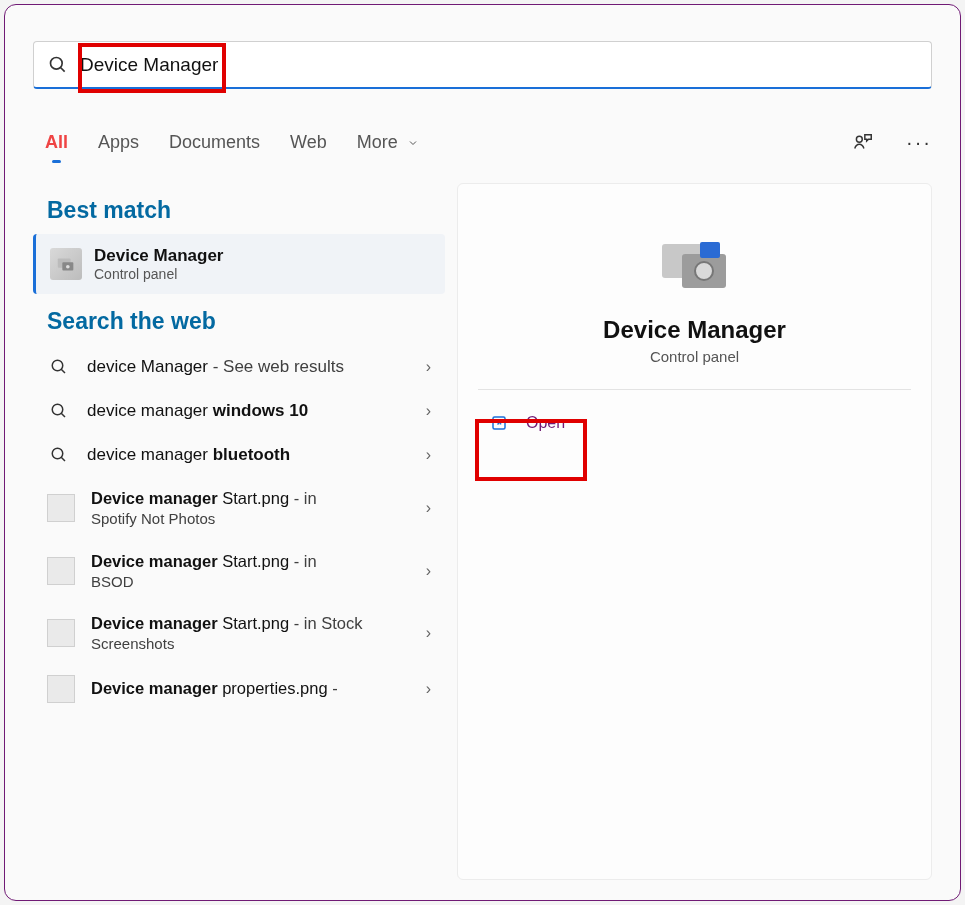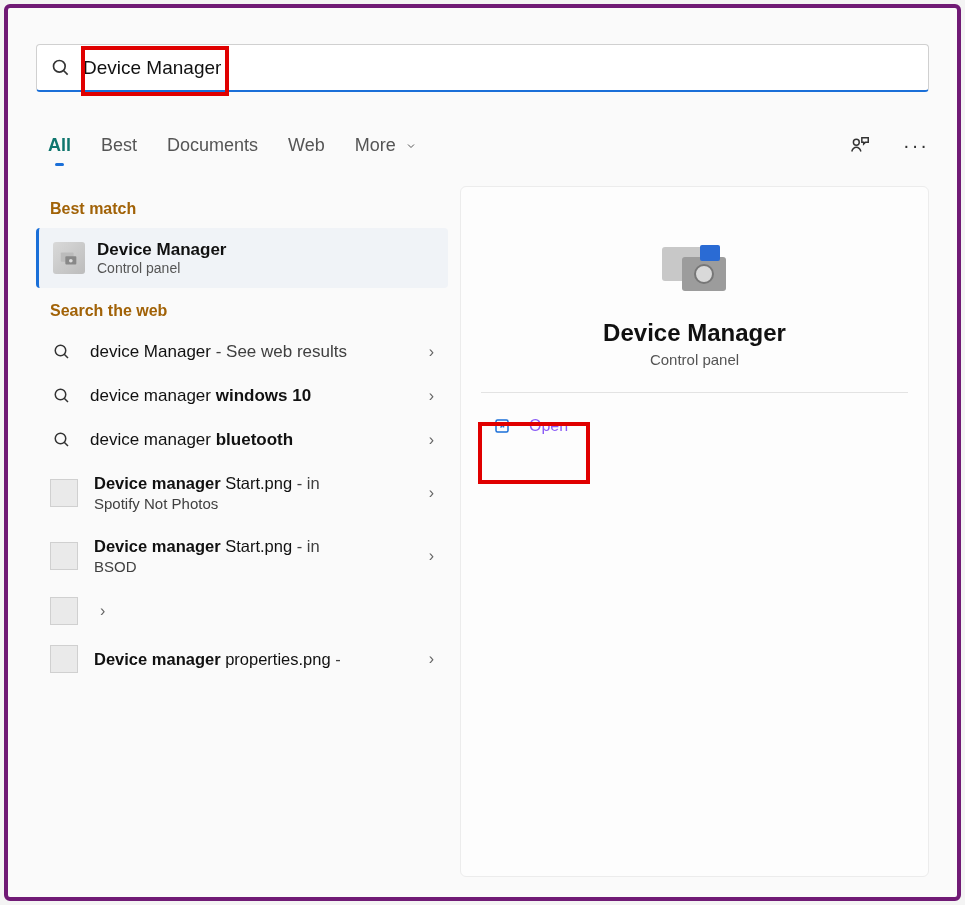--- a/index.html
+++ b/index.html
@@ -7,22 +7,22 @@
     width: 965px;
     height: 905px;
     background: #f4f4f4;
     position: relative;
     overflow: hidden;
   }
   .panel {
     position: absolute;
     left: 4px; top: 4px; right: 4px; bottom: 4px;
     background: #fafafa;
-    border: 4px solid #701a75;
-    border-radius: 6px;
+    border: 1px solid #701a75;
+    border-radius: 12px;
   }
 
   
   .search-wrap {
     position: absolute;
     left: 28px; right: 28px; top: 36px;
     height: 48px;
     background: #fff;
     border: 1px solid #d0d0d0;
     border-radius: 4px;
@@ -47,43 +47,43 @@
     position: absolute;
     left: 40px; right: 28px; top: 118px;
     height: 38px;
     display: flex;
     align-items: center;
     gap: 30px;
     font-size: 18px;
     color: #555;
   }
   .tab { cursor: pointer; position: relative; }
-  .tab.active { color: #0f766e; font-weight: 600; }
+  .tab.active { color: #ef4444; font-weight: 600; }
   .tab.active::after {
     content:"";
     position:absolute;
     left: 30%; right:30%;
     bottom: -10px;
     height: 3px;
     background: #1a6fd8;
     border-radius: 2px;
   }
   .tabrow .spacer { flex:1; }
   .tabrow .iconbtn { width: 26px; height:26px; display:flex;align-items:center;justify-content:center;cursor:pointer;color:#333;}
 
   
   .left {
     position:absolute;
     left: 28px; top: 178px;
     width: 412px;
   }
   .section-head {
-    font-size: 16px;
+    font-size: 23px;
     font-weight: 600;
-    color:#a16207;
+    color:#0369a1;
     padding: 14px 14px 10px 14px;
   }
 
   .best-card {
     background:#f0f3f7;
     border-radius:4px;
     display:flex;
     align-items:center;
     padding: 12px 14px;
     position:relative;
@@ -146,21 +146,21 @@
     width:86px;height:70px;
     display:flex;align-items:center;justify-content:center;
   }
   .preview-title{ font-size:24px; font-weight:600; color:#111; margin-top:16px;}
   .preview-sub{ font-size:15px; color:#555; margin-top:4px;}
   .divider{ height:1px; background:#e3e3e3; width: calc(100% - 40px); margin-top:24px;}
   .action-list{ width:100%; padding: 10px 20px;}
   .action-row{
     display:flex; align-items:center;
     height:46px; padding:0 10px;
-    font-size:16px; color:#8b5cf6; cursor:pointer;
+    font-size:16px; color:#701a75; cursor:pointer;
     border-radius:3px;
   }
   .action-row .aico{ width:22px;height:22px;margin-right:16px;color:#1a6fd8; display:flex;align-items:center;justify-content:center;}
 
   
   .hl {
     position:absolute;
     border:4px solid #e00000;
     pointer-events:none;
   }
@@ -173,21 +173,21 @@
   <div class="search-wrap">
     <svg width="20" height="20" viewBox="0 0 24 24" fill="none" stroke="#333" stroke-width="2">
       <circle cx="10" cy="10" r="7"></circle>
         <line x1="20" y1="20" x2="15" y2="15"></line>
     </svg>
     <input class="search-input" type="text" value="Device Manager" style="">
   </div>
 
   <div class="tabrow">
     <span class="tab active">All</span>
-    <span class="tab">Best</span>
+    <span class="tab">Apps</span>
     <span class="tab">Documents</span>
     <span class="tab">Web</span>
     <span class="tab">
       <span>More</span>
       <svg width="12" height="12" viewBox="0 0 24 24" fill="none" stroke="#555" stroke-width="2" style="margin-left:4px;vertical-align:middle;">
           <polyline points="6 9 12 15 18 9"></polyline>
         </svg>
     </span>
     <span class="spacer"></span>
     <span class="iconbtn">
@@ -273,20 +273,24 @@
       <span class="thumb"></span>
       <span class="text">
         <span class="bold">Device manager </span><span>Start.png</span><span class="muted"> - in</span>
         <span class="subline muted">BSOD</span>
       </span>
       <span class="chev">›</span>
     </div>
 
     <div class="row subrow">
       <span class="thumb"></span>
+      <span class="text">
+        <span class="bold">Device manager </span><span>Start.png</span><span class="muted"> - in Stock</span>
+        <span class="subline muted">Screenshots</span>
+      </span>
       <span class="chev">›</span>
     </div>
 
     <div class="row subrow">
       <span class="thumb"></span>
       <span class="text">
         <span class="bold">Device manager </span><span>properties.png</span><span class="muted"> -</span>
       </span>
       <span class="chev">›</span>
     </div>

